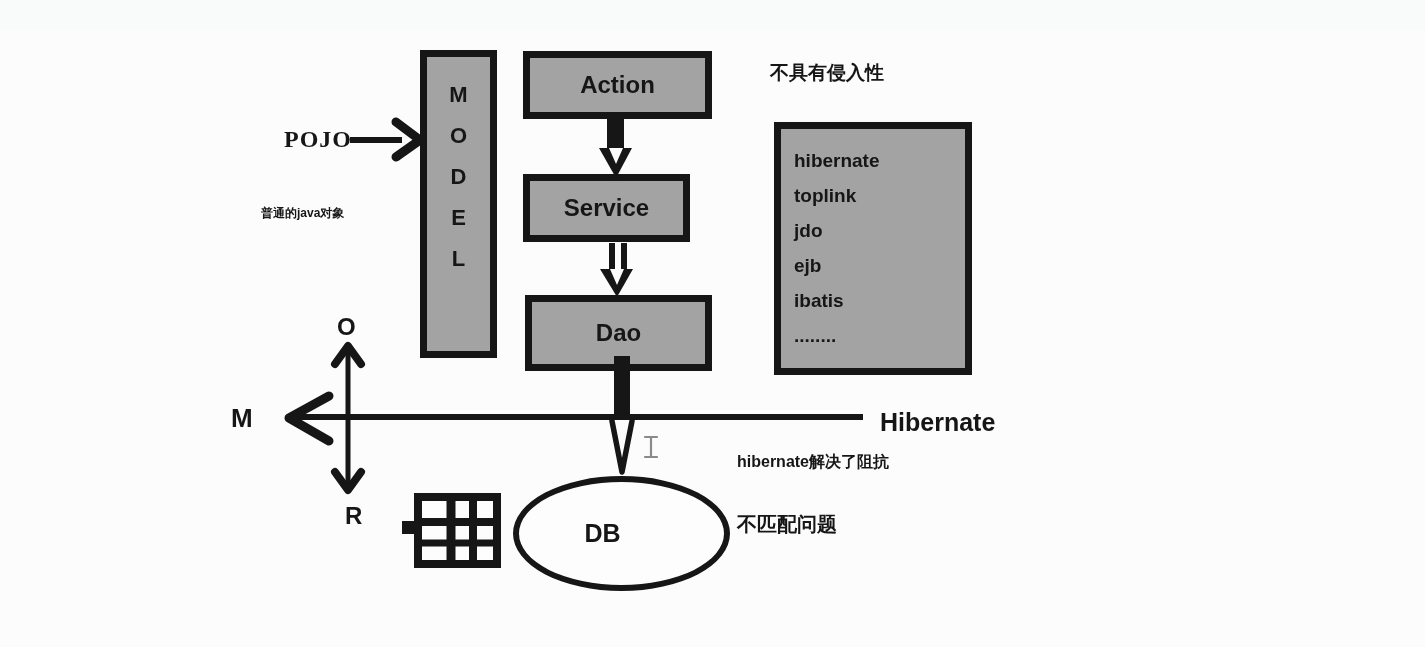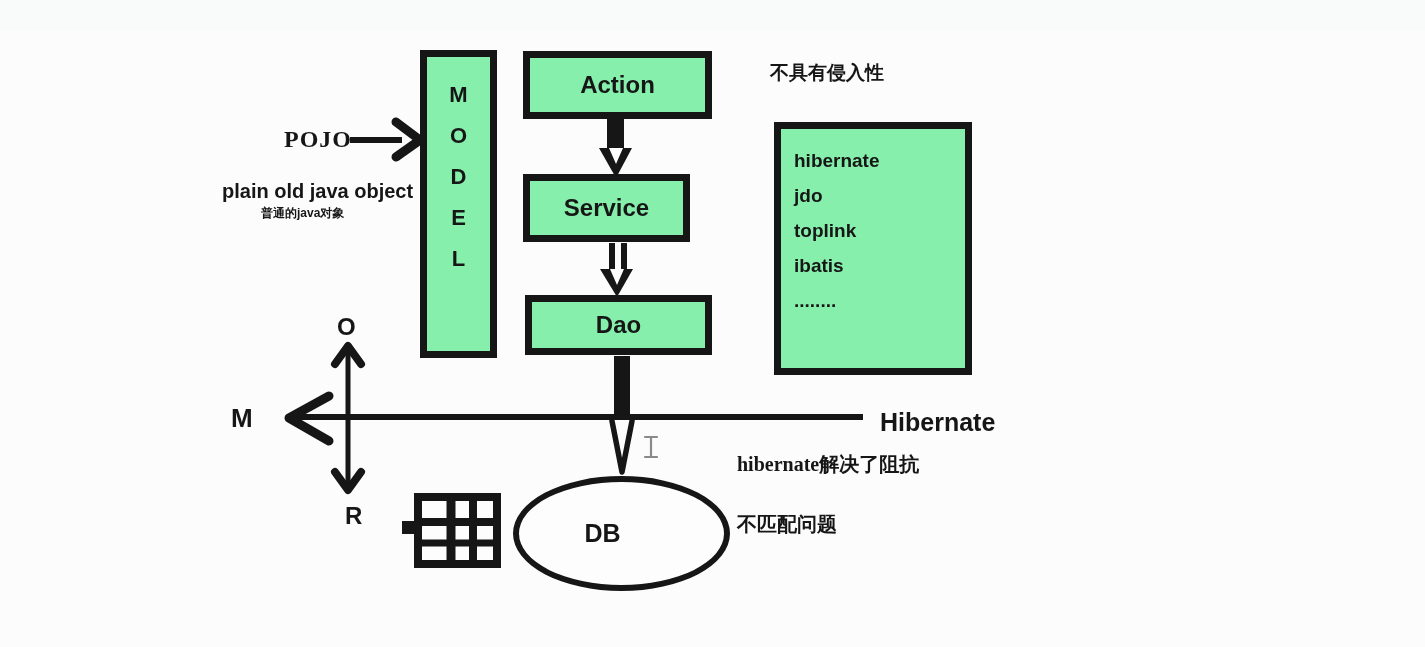--- a/index.html
+++ b/index.html
@@ -15,21 +15,21 @@
   }
   .topband {
     position: absolute; left: 0; top: 0; width: 100%; height: 30px;
     background: #f8fbfa;
   }
   .label { position: absolute; white-space: nowrap; line-height: 1.1; text-align: center; }
   .box {
     position: absolute;
     box-sizing: border-box;
     border: 7px solid #161616;
-    background: #86efac;
+    background: #a3a3a3;
     display: flex;
     align-items: center;
     justify-content: center;
   }
   .ellipse {
     position: absolute;
     box-sizing: border-box;
     border: 6px solid #161616;
     border-radius: 50%;
     background: #fdfdfd;
@@ -106,58 +106,58 @@
     <div class="box" style="left:420px; top:50px; width:77px; height:308px;"></div>
 
     <div class="box" style="left:523px; top:51px; width:189px; height:68px; font-size:24px;">
       <span class="lbl">Action</span>
     </div>
 
     <div class="box" style="left:523px; top:174px; width:167px; height:68px; font-size:24px;">
       <span class="lbl">Service</span>
     </div>
 
-    <div class="box" style="left:525px; top:295px; width:187px; height:60px; font-size:24px;">
+    <div class="box" style="left:525px; top:295px; width:187px; height:76px; font-size:24px;">
       <span class="lbl">Dao</span>
     </div>
 
     <div class="box" style="left:774px; top:122px; width:198px; height:253px;"></div>
 
     <div class="ellipse" style="left:513px; top:476px; width:217px; height:115px; font-size:25px;">
       <span style="margin-right:38px;">DB</span>
     </div>
   </div>
 
   <div class="text-layer">
 
     <div class="label" style="left:284px; top:126px; font-size:24px; letter-spacing:1px;font-family:Liberation Serif, serif;">POJO</div>
-    <div class="label" style="left:222px; top:180px; font-size:20px;">plain old java object</div>
     <div class="label" style="left:261px; top:207px; font-size:12px;">普通的java对象</div>
 
     <div class="model-letters">
       <span>M</span>
       <span>O</span>
       <span>D</span>
       <span>E</span>
       <span>L</span>
     </div>
 
     <div class="label" style="left:770px; top:63px; font-size:19px;">不具有侵入性</div>
 
     <div class="fw-list">
       <div class="fw-item">hibernate</div>
+      <div class="fw-item">toplink</div>
       <div class="fw-item">jdo</div>
-      <div class="fw-item">toplink</div>
+      <div class="fw-item">ejb</div>
       <div class="fw-item">ibatis</div>
       <div class="fw-item">........</div>
     </div>
 
     <div class="label" style="left:337px; top:314px; font-size:24px;">O</div>
     <div class="label" style="left:231px; top:404px; font-size:26px;">M</div>
     <div class="label" style="left:345px; top:503px; font-size:24px;">R</div>
 
     <div class="label" style="left:880px; top:409px; font-size:25px;">Hibernate</div>
 
-    <div class="label" style="left:737px; top:453px; font-size:20px;font-family:Liberation Serif, serif;">hibernate解决了阻抗</div>
+    <div class="label" style="left:737px; top:453px; font-size:16px;">hibernate解决了阻抗</div>
     <div class="label" style="left:737px; top:490px; font-size:20px;margin-top:23px;">不匹配问题</div>
   </div>
 
 </div>
 
 </body></html>

